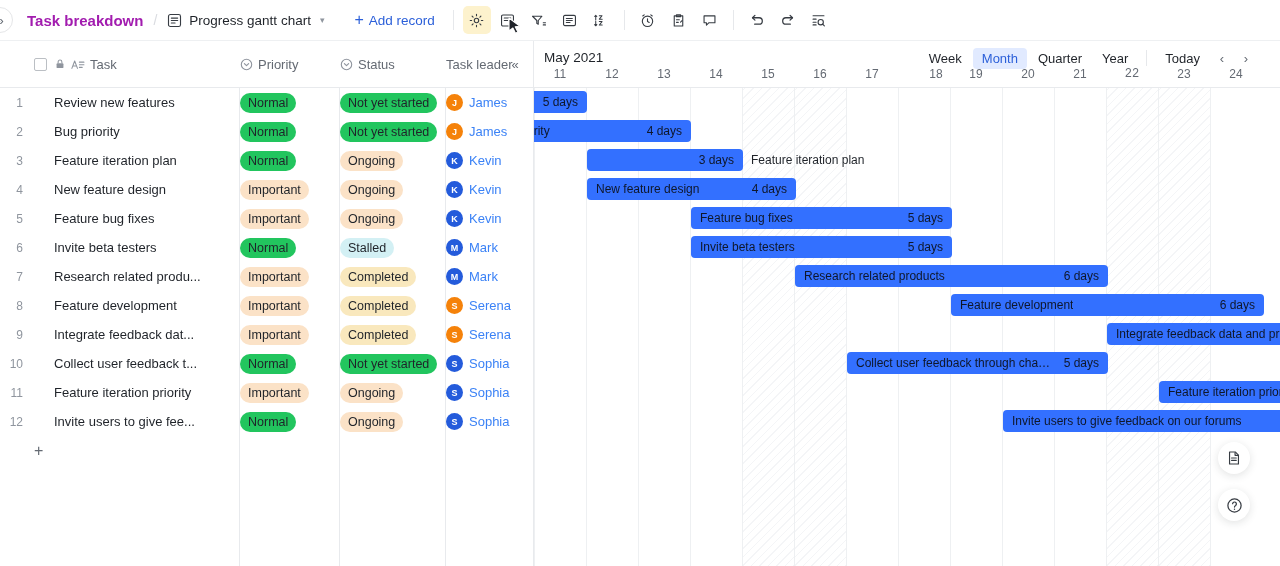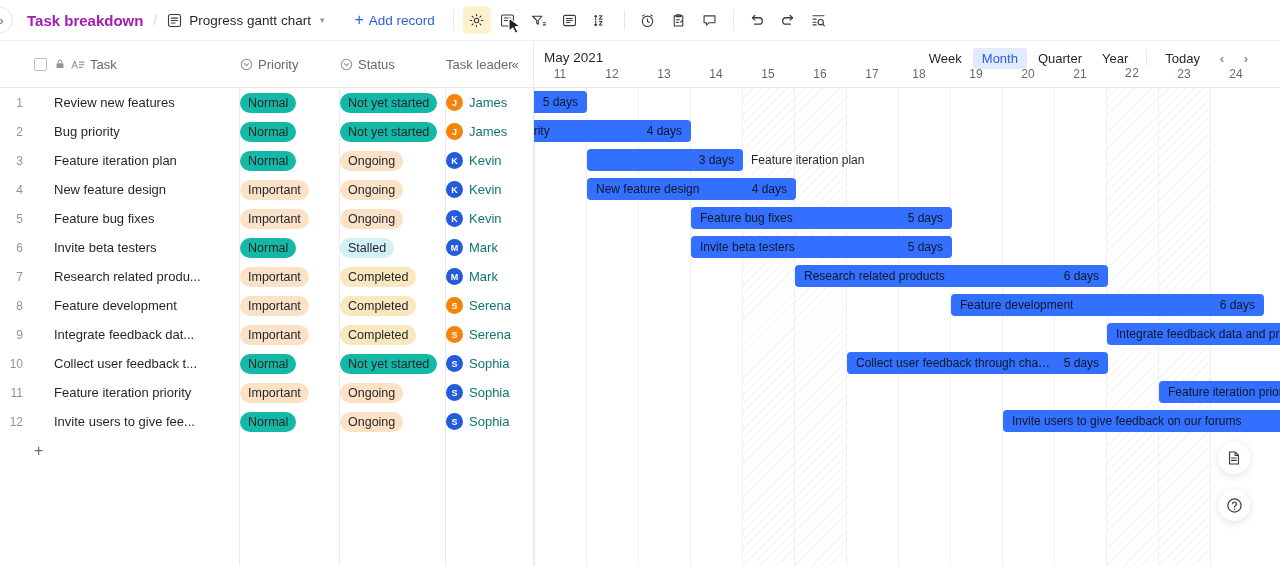--- a/index.html
+++ b/index.html
@@ -111,31 +111,31 @@
     width: 186px; flex: 0 0 186px;
     white-space: nowrap; overflow: hidden; text-overflow: ellipsis;
   }
   .cell-pri { width: 100px; flex: 0 0 100px; }
   .cell-sta { width: 106px; flex: 0 0 106px; }
   .cell-lead { width: 88px; flex: 0 0 88px; display: flex; align-items: center; gap: 6px; }
   .pill {
     display: inline-block; padding: 2px 8px; border-radius: 10px;
     font-size: 12.5px; line-height: 16px; white-space: nowrap;
   }
-  .pill.blue   { background: #14b8a6; color: #1f2329; }
+  .pill.blue   { background: #22c55e; color: #1f2329; }
   .pill.orange { background: #fbe2c7; color: #1f2329; }
   .pill.yellow { background: #f9e8bd; color: #1f2329; }
   .pill.cyan   { background: #d3f0f4; color: #1f2329; }
   .avatar {
     width: 17px; height: 17px; border-radius: 50%;
     color: #fff; font-size: 9px; font-weight: 700;
     display: flex; align-items: center; justify-content: center;
     flex: 0 0 17px;
   }
-  .lead-name { color: #0f766e; font-size: 13px; }
+  .lead-name { color: #3b82f6; font-size: 13px; }
   .vline {
     position: absolute; top: 0; bottom: 0; width: 1px; background: #e8eaed;
   }
   .add-row {
     height: 29px; display: flex; align-items: center; padding-left: 34px;
     color: #646a73; font-size: 16px; cursor: pointer;
   }
 
   
   .gantt-pane { flex: 1; position: relative; background: #fff; overflow: hidden; }
@@ -515,21 +515,21 @@
         <div class="gnav">›</div>
       </div>
       <div class="day-strip" id="day-strip">
           <div class="day-cell" style="left: 0px;">11</div>
           <div class="day-cell" style="left: 52px;">12</div>
           <div class="day-cell" style="left: 104px;">13</div>
           <div class="day-cell" style="left: 156px;">14</div>
           <div class="day-cell" style="left: 208px;">15</div>
           <div class="day-cell" style="left: 260px;">16</div>
           <div class="day-cell" style="left: 312px;">17</div>
-          <div class="day-cell" style="left: 359px;">18</div>
+          <div class="day-cell" style="left: 376px;">18</div>
           <div class="day-cell" style="left: 416px;">19</div>
           <div class="day-cell" style="left: 468px;">20</div>
           <div class="day-cell" style="left: 520px;">21</div>
           <div class="day-cell" style="left: 572px; font-family: Liberation Mono, monospace;">22</div>
           <div class="day-cell" style="left: 624px;">23</div>
           <div class="day-cell" style="left: 676px;">24</div>
         </div>
     </div>
 
     <div class="gantt-body" id="gantt-body">

